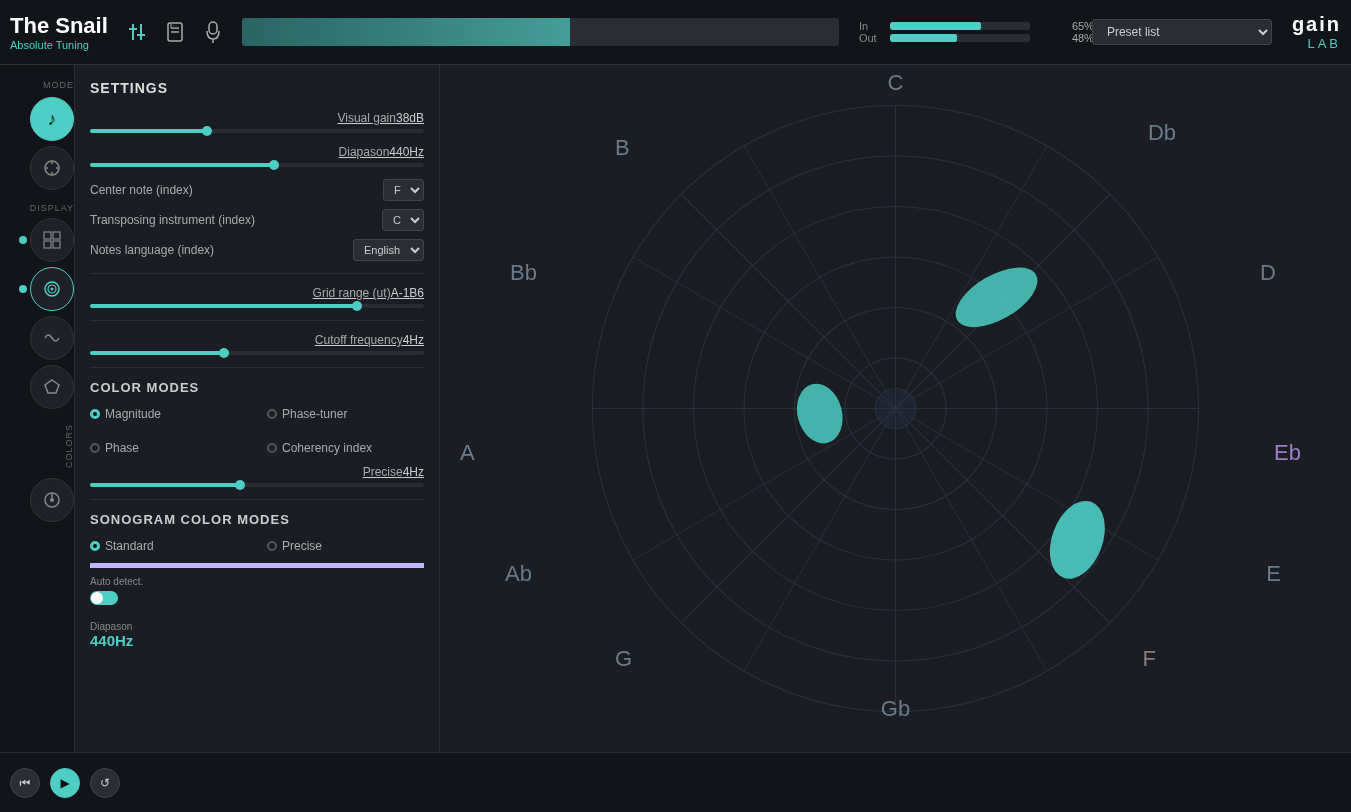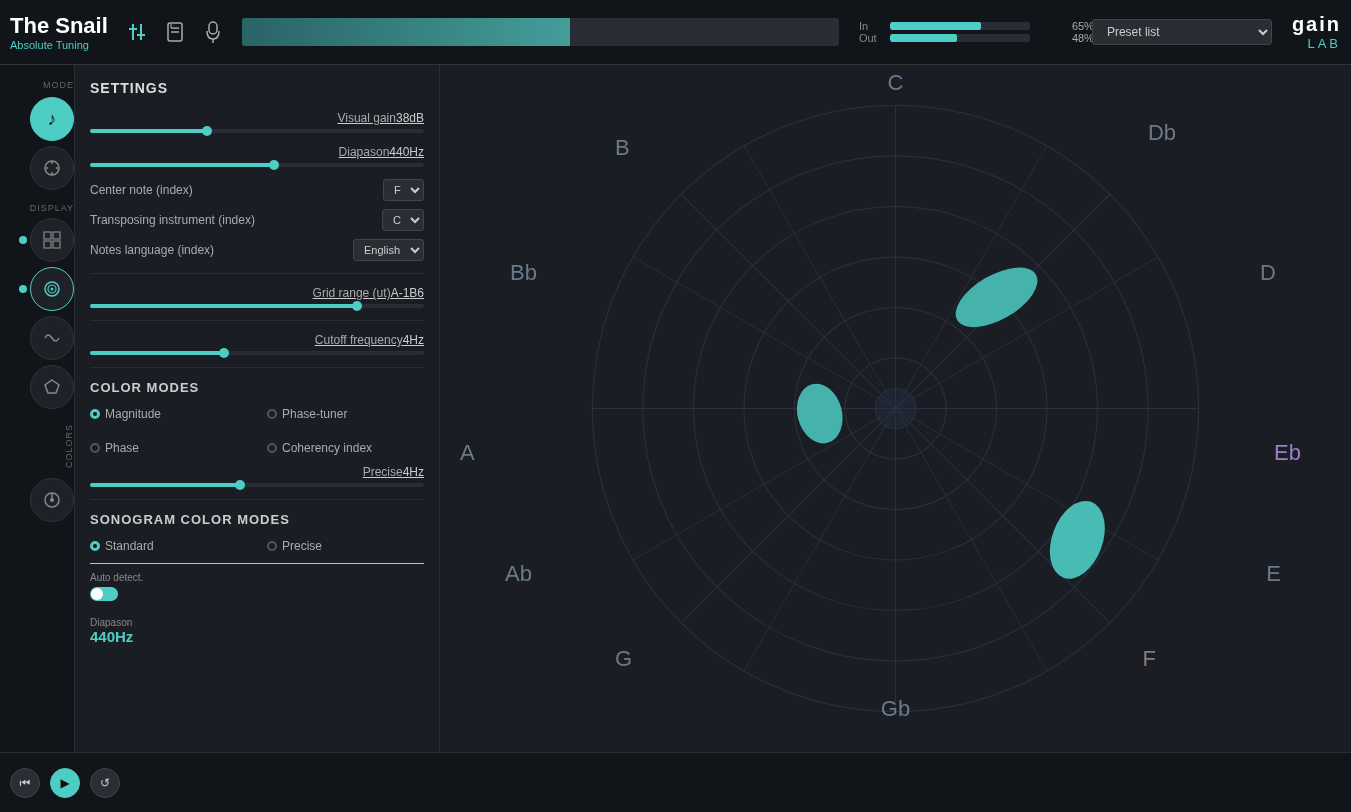--- a/index.html
+++ b/index.html
@@ -305,21 +305,21 @@
     .radio-dot.selected::after {
       content: '';
       width: 4px; height: 4px;
       background: #111;
       border-radius: 50%;
     }
 
     
     .auto-detect-section {
       padding: 8px 0;
-      border-top: 1px solid #c4b5fd;
+      border-top: 5px solid #c4b5fd;
     }
     .auto-detect-label {
       font-size: 10px;
       color: #888;
       margin-bottom: 4px;
     }
     .toggle {
       width: 28px; height: 14px;
       background: #4ecdc4;
       border-radius: 7px;

